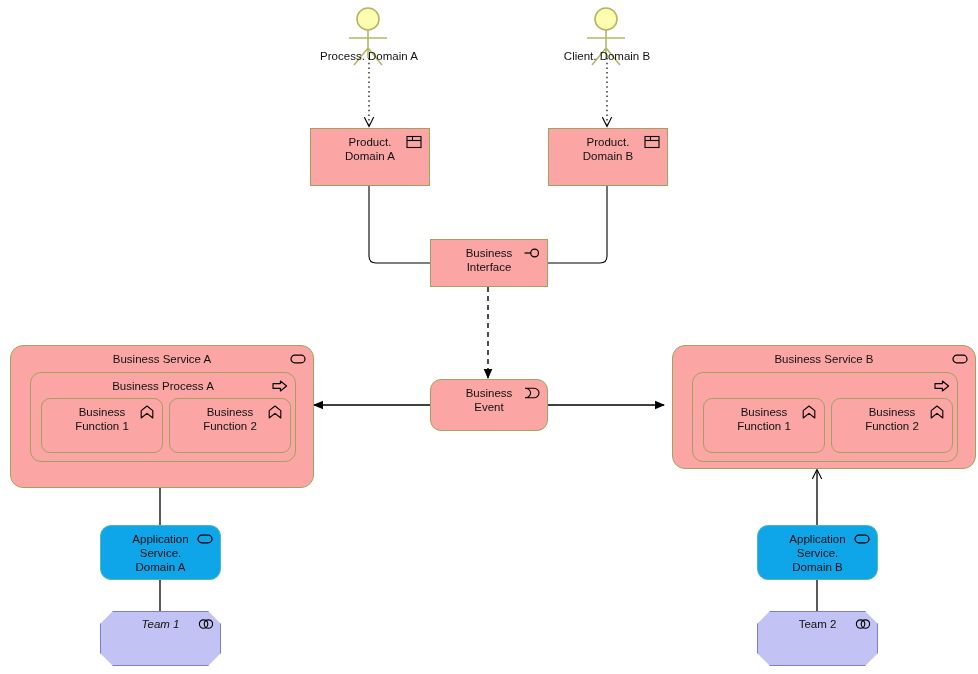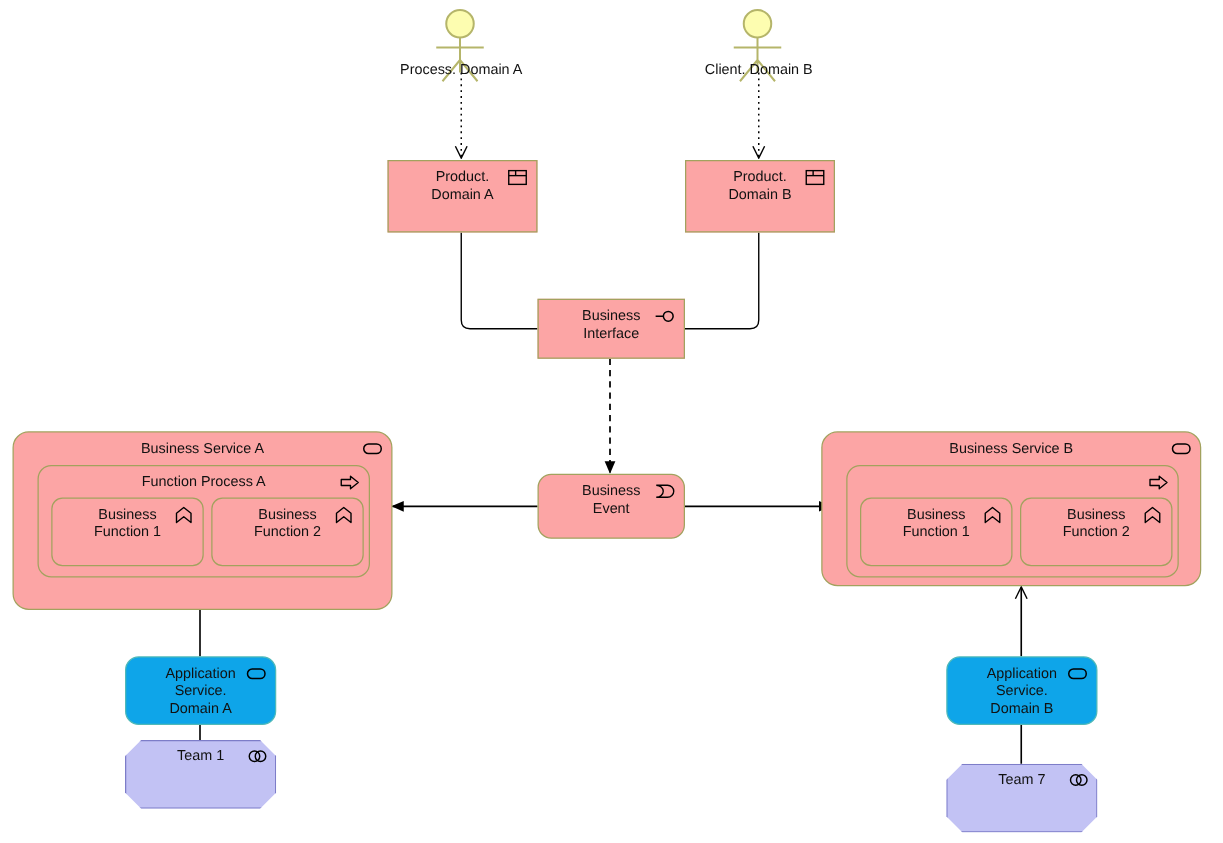--- a/index.html
+++ b/index.html
@@ -180,21 +180,21 @@
   </svg>
 </div>
 
 <div class="node biz groupbox" style="left:10px; top:345px; width:304px; height:143px;">
   <span class="label">Business Service A</span>
   <svg class="ico" viewBox="0 0 16 14">
     <rect x="1" y="3.2" width="14" height="7.6" rx="3.8" fill="none" stroke="#000" stroke-width="1.2"></rect>
   </svg>
 
   <div class="node biz innerbox" style="left:19px; top:26px; width:266px; height:90px; border-color:#a2a25e;">
-    <span class="label">Function Process A</span>
+    <span class="label">Business Process A</span>
     <svg class="ico" viewBox="0 0 16 14">
       <path d="M1,4.6 L8.4,4.6 L8.4,2 L14.6,7 L8.4,12 L8.4,9.4 L1,9.4 z" fill="none" stroke="#000" stroke-width="1.1" stroke-linejoin="round"></path>
     </svg>
 
     <div class="node biz fnbox" style="left:10px; top:25px; width:122px; height:55px;">
       <span class="label">Business
 Function 1</span>
       <svg class="ico" viewBox="0 0 16 14">
         <path d="M2.2,13 L2.2,5.6 L8,1 L13.8,5.6 L13.8,13 L8,8.4 z" fill="none" stroke="#000" stroke-width="1.1" stroke-linejoin="round"></path>
       </svg>
@@ -203,21 +203,21 @@
     <div class="node biz fnbox" style="left:138px; top:25px; width:122px; height:55px;">
       <span class="label">Business
 Function 2</span>
       <svg class="ico" viewBox="0 0 16 14">
         <path d="M2.2,13 L2.2,5.6 L8,1 L13.8,5.6 L13.8,13 L8,8.4 z" fill="none" stroke="#000" stroke-width="1.1" stroke-linejoin="round"></path>
       </svg>
     </div>
   </div>
 </div>
 
-<div class="node biz groupbox" style="left:657px; top:345px; width:304px; height:124px;">
+<div class="node biz groupbox" style="left:672px; top:345px; width:304px; height:124px;">
   <span class="label">Business Service B</span>
   <svg class="ico" viewBox="0 0 16 14">
     <rect x="1" y="3.2" width="14" height="7.6" rx="3.8" fill="none" stroke="#000" stroke-width="1.2"></rect>
   </svg>
 
   <div class="node biz innerbox" style="left:19px; top:26px; width:266px; height:90px; border-color:#a2a25e;">
     <svg class="ico" viewBox="0 0 16 14">
       <path d="M1,4.6 L8.4,4.6 L8.4,2 L14.6,7 L8.4,12 L8.4,9.4 L1,9.4 z" fill="none" stroke="#000" stroke-width="1.1" stroke-linejoin="round"></path>
     </svg>
 
@@ -250,29 +250,29 @@
 
 <div class="node app round" style="left:757px; top:525px; width:121px; height:55px;">
   <span class="label">Application
 Service.
 Domain B</span>
   <svg class="ico" viewBox="0 0 16 14">
     <rect x="1" y="3.2" width="14" height="7.6" rx="3.8" fill="none" stroke="#000" stroke-width="1.2"></rect>
   </svg>
 </div>
 
-<div class="node octagon" style="left:100px; top:592px; width:121px; height:55px;">
+<div class="node octagon" style="left:100px; top:611px; width:121px; height:55px;font-style:italic;">
   <div class="oct-shape"></div>
   <span class="label">Team 1</span>
   <svg class="ico" style="z-index:3;" viewBox="0 0 16 14">
     <circle cx="5.6" cy="7" r="4.2" fill="none" stroke="#000" stroke-width="1.15"></circle>
     <circle cx="10.4" cy="7" r="4.2" fill="none" stroke="#000" stroke-width="1.15"></circle>
   </svg>
 </div>
 
 <div class="node octagon" style="left:757px; top:611px; width:121px; height:55px;">
   <div class="oct-shape"></div>
-  <span class="label">Team 7</span>
+  <span class="label">Team 2</span>
   <svg class="ico" style="z-index:3;" viewBox="0 0 16 14">
     <circle cx="5.6" cy="7" r="4.2" fill="none" stroke="#000" stroke-width="1.15"></circle>
     <circle cx="10.4" cy="7" r="4.2" fill="none" stroke="#000" stroke-width="1.15"></circle>
   </svg>
 </div>
 
 </body></html>

